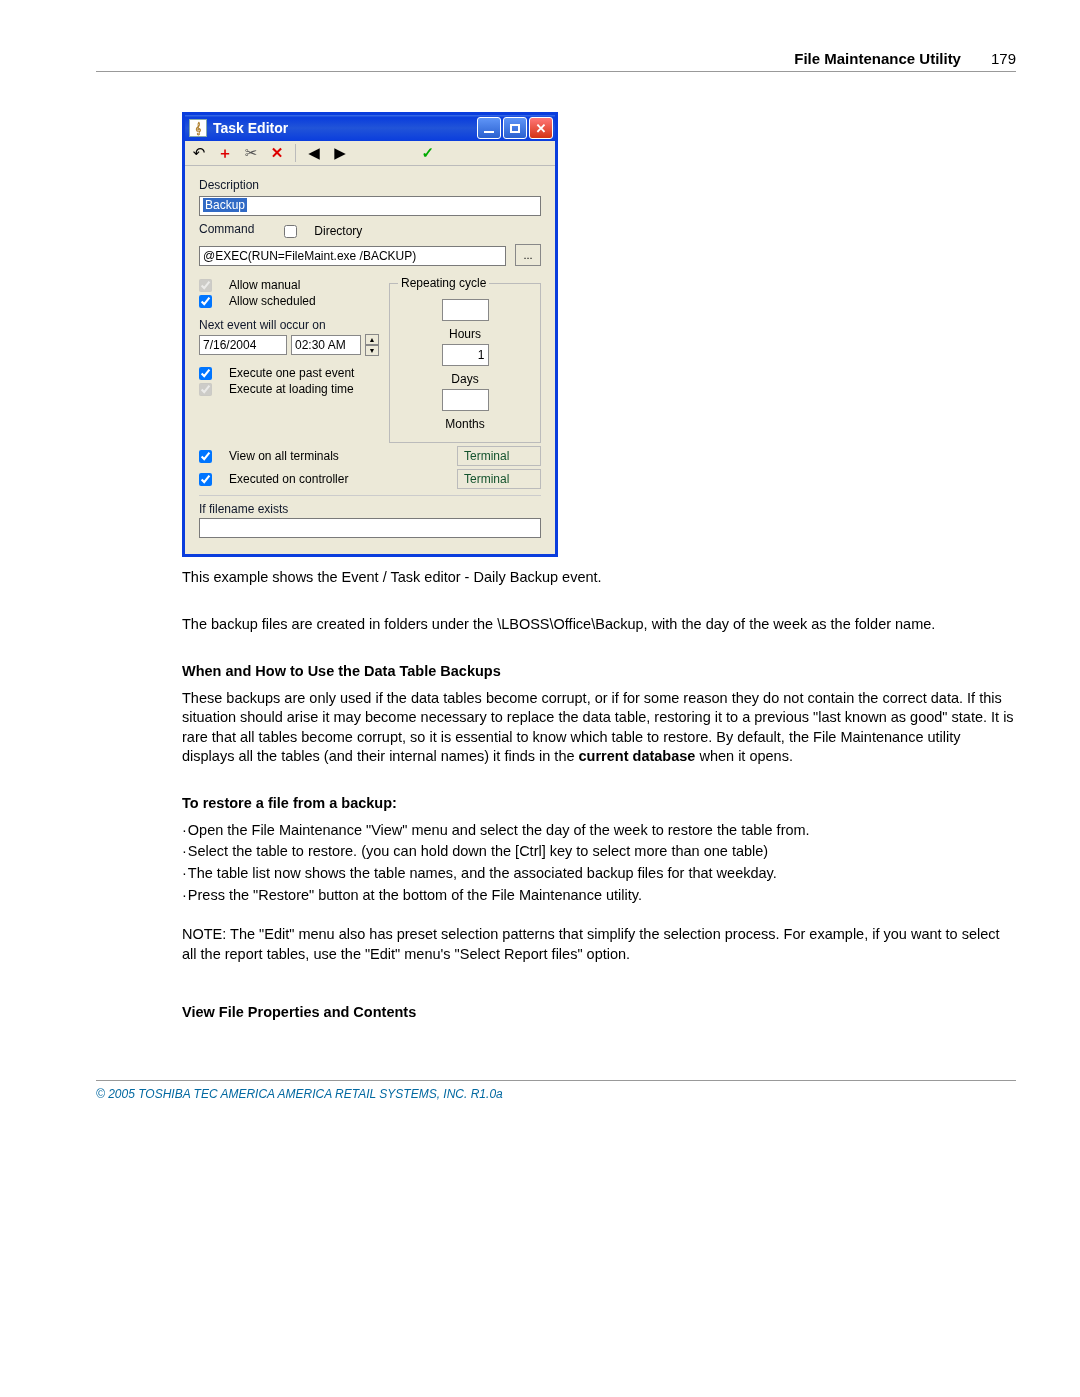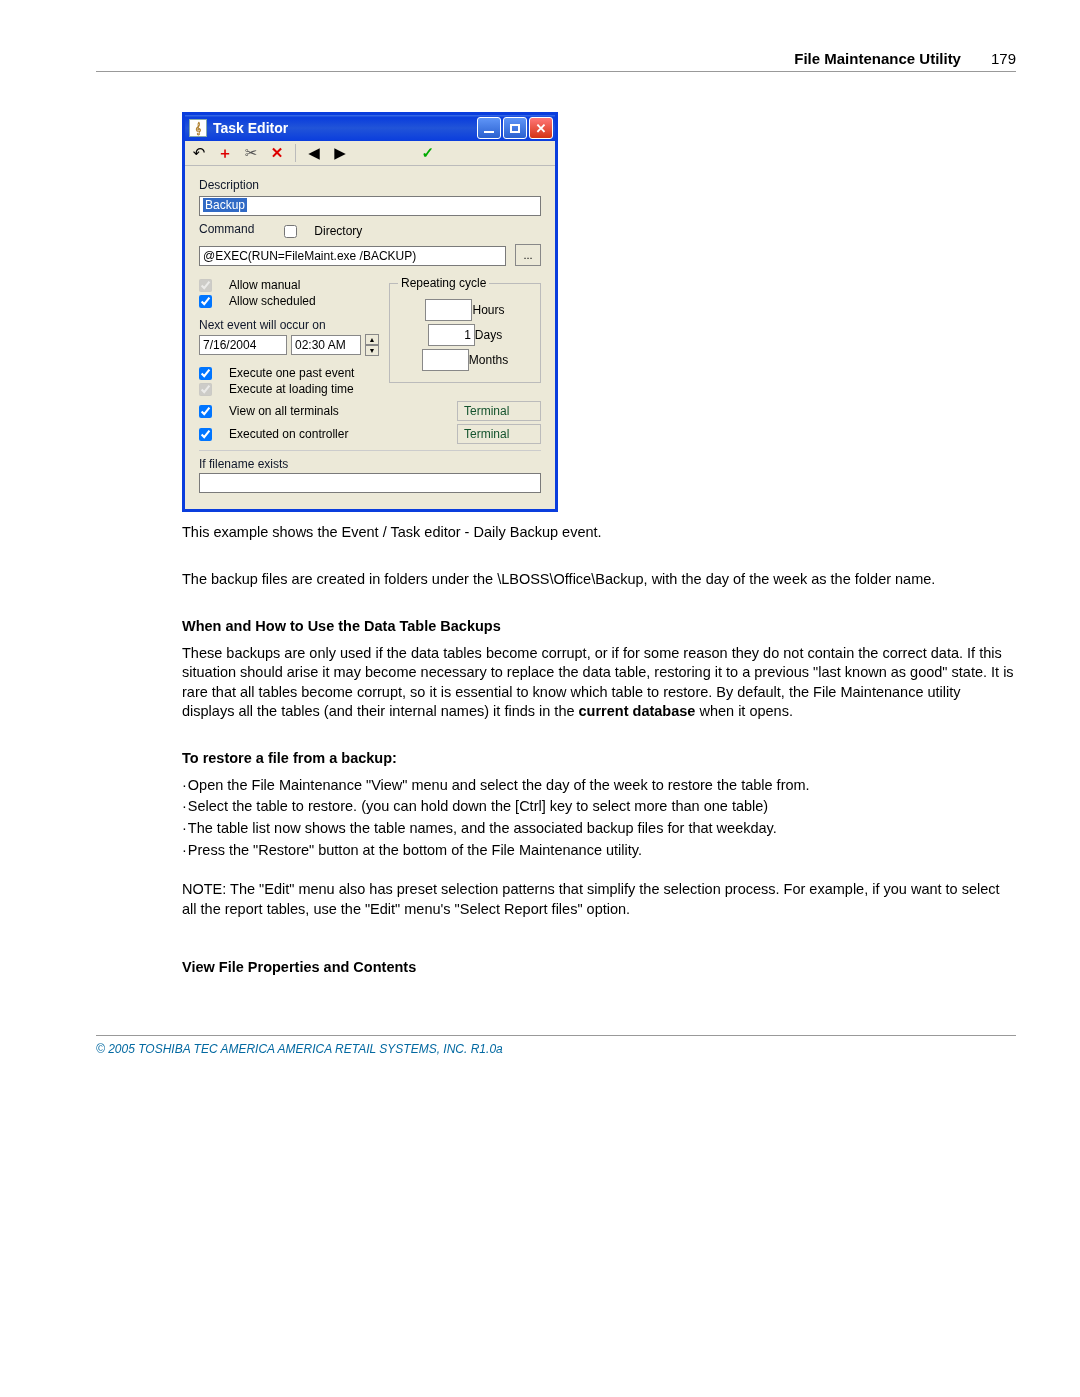--- a/index.html
+++ b/index.html
@@ -112,21 +112,21 @@
   }
   .chk{display:flex;align-items:center;gap:17px;font-size:12px;margin:2px 0;}
   .chk input{margin:0;}
   .two-col{display:flex;gap:10px;}
   .col-left{flex:1.1;}
   .col-right{flex:1;}
   fieldset.repeat{
     border:1px solid #bbb;padding:6px 8px 8px 8px;margin:0;
   }
   fieldset.repeat legend{font-size:12px;padding:0 3px;}
-  .rc-row{display:flex;align-items:center;justify-content:center;margin:3px 0;font-size:12px;}
+  .rc-row{display:flex;align-items:center;justify-content:center;gap:6px;margin:3px 0;font-size:12px;flex-direction:column;}
   .rc-row input{width:40px;height:18px;border:1px solid #888;text-align:right;font-size:12px;padding-right:3px;}
   .date-row{display:flex;align-items:center;gap:4px;}
   .date-row input{border:1px solid #888;height:18px;font-size:12px;padding:0 3px;}
   .spin{width:14px;display:flex;flex-direction:column;}
   .spin div{height:9px;border:1px solid #888;background:#ece9d8;font-size:7px;display:flex;align-items:center;justify-content:center;}
   .term-row{display:flex;align-items:center;gap:6px;margin:3px 0;}
   .term-box{
     border:1px solid #bbb;background:#ece9d8;color:#14532d;
     font-size:12px;padding:2px 6px;width:70px;margin-left:auto;
   }

